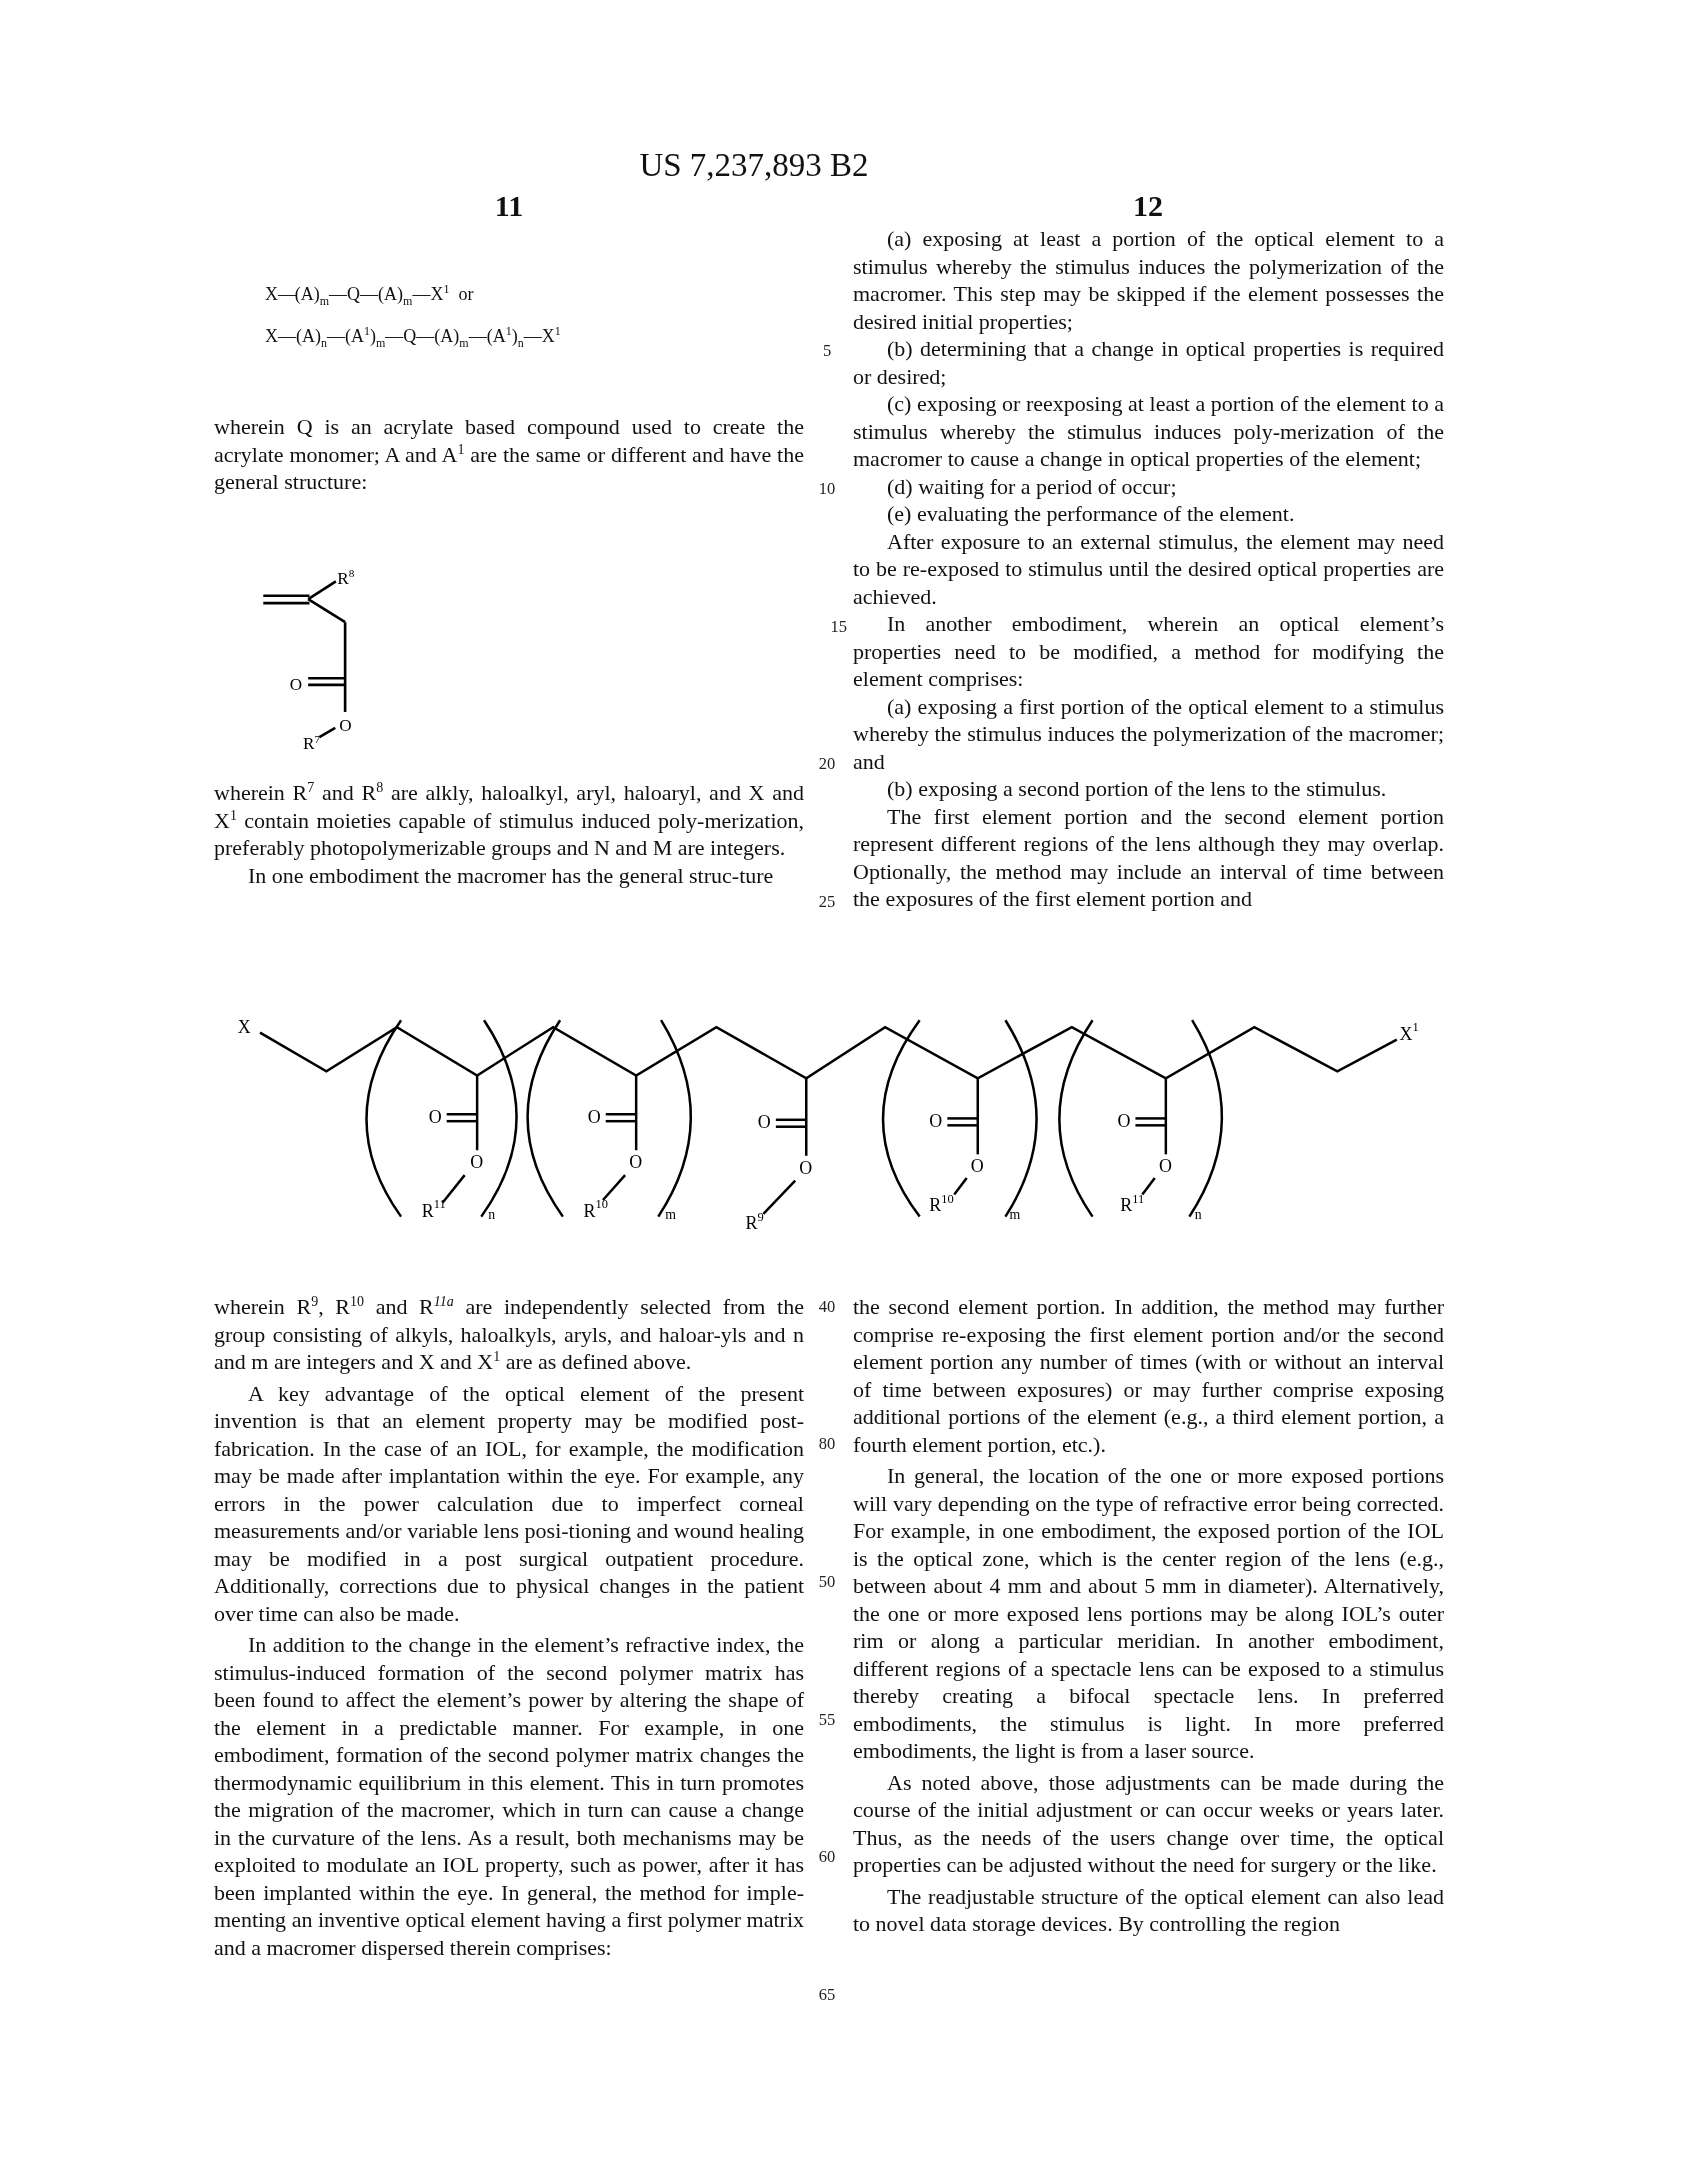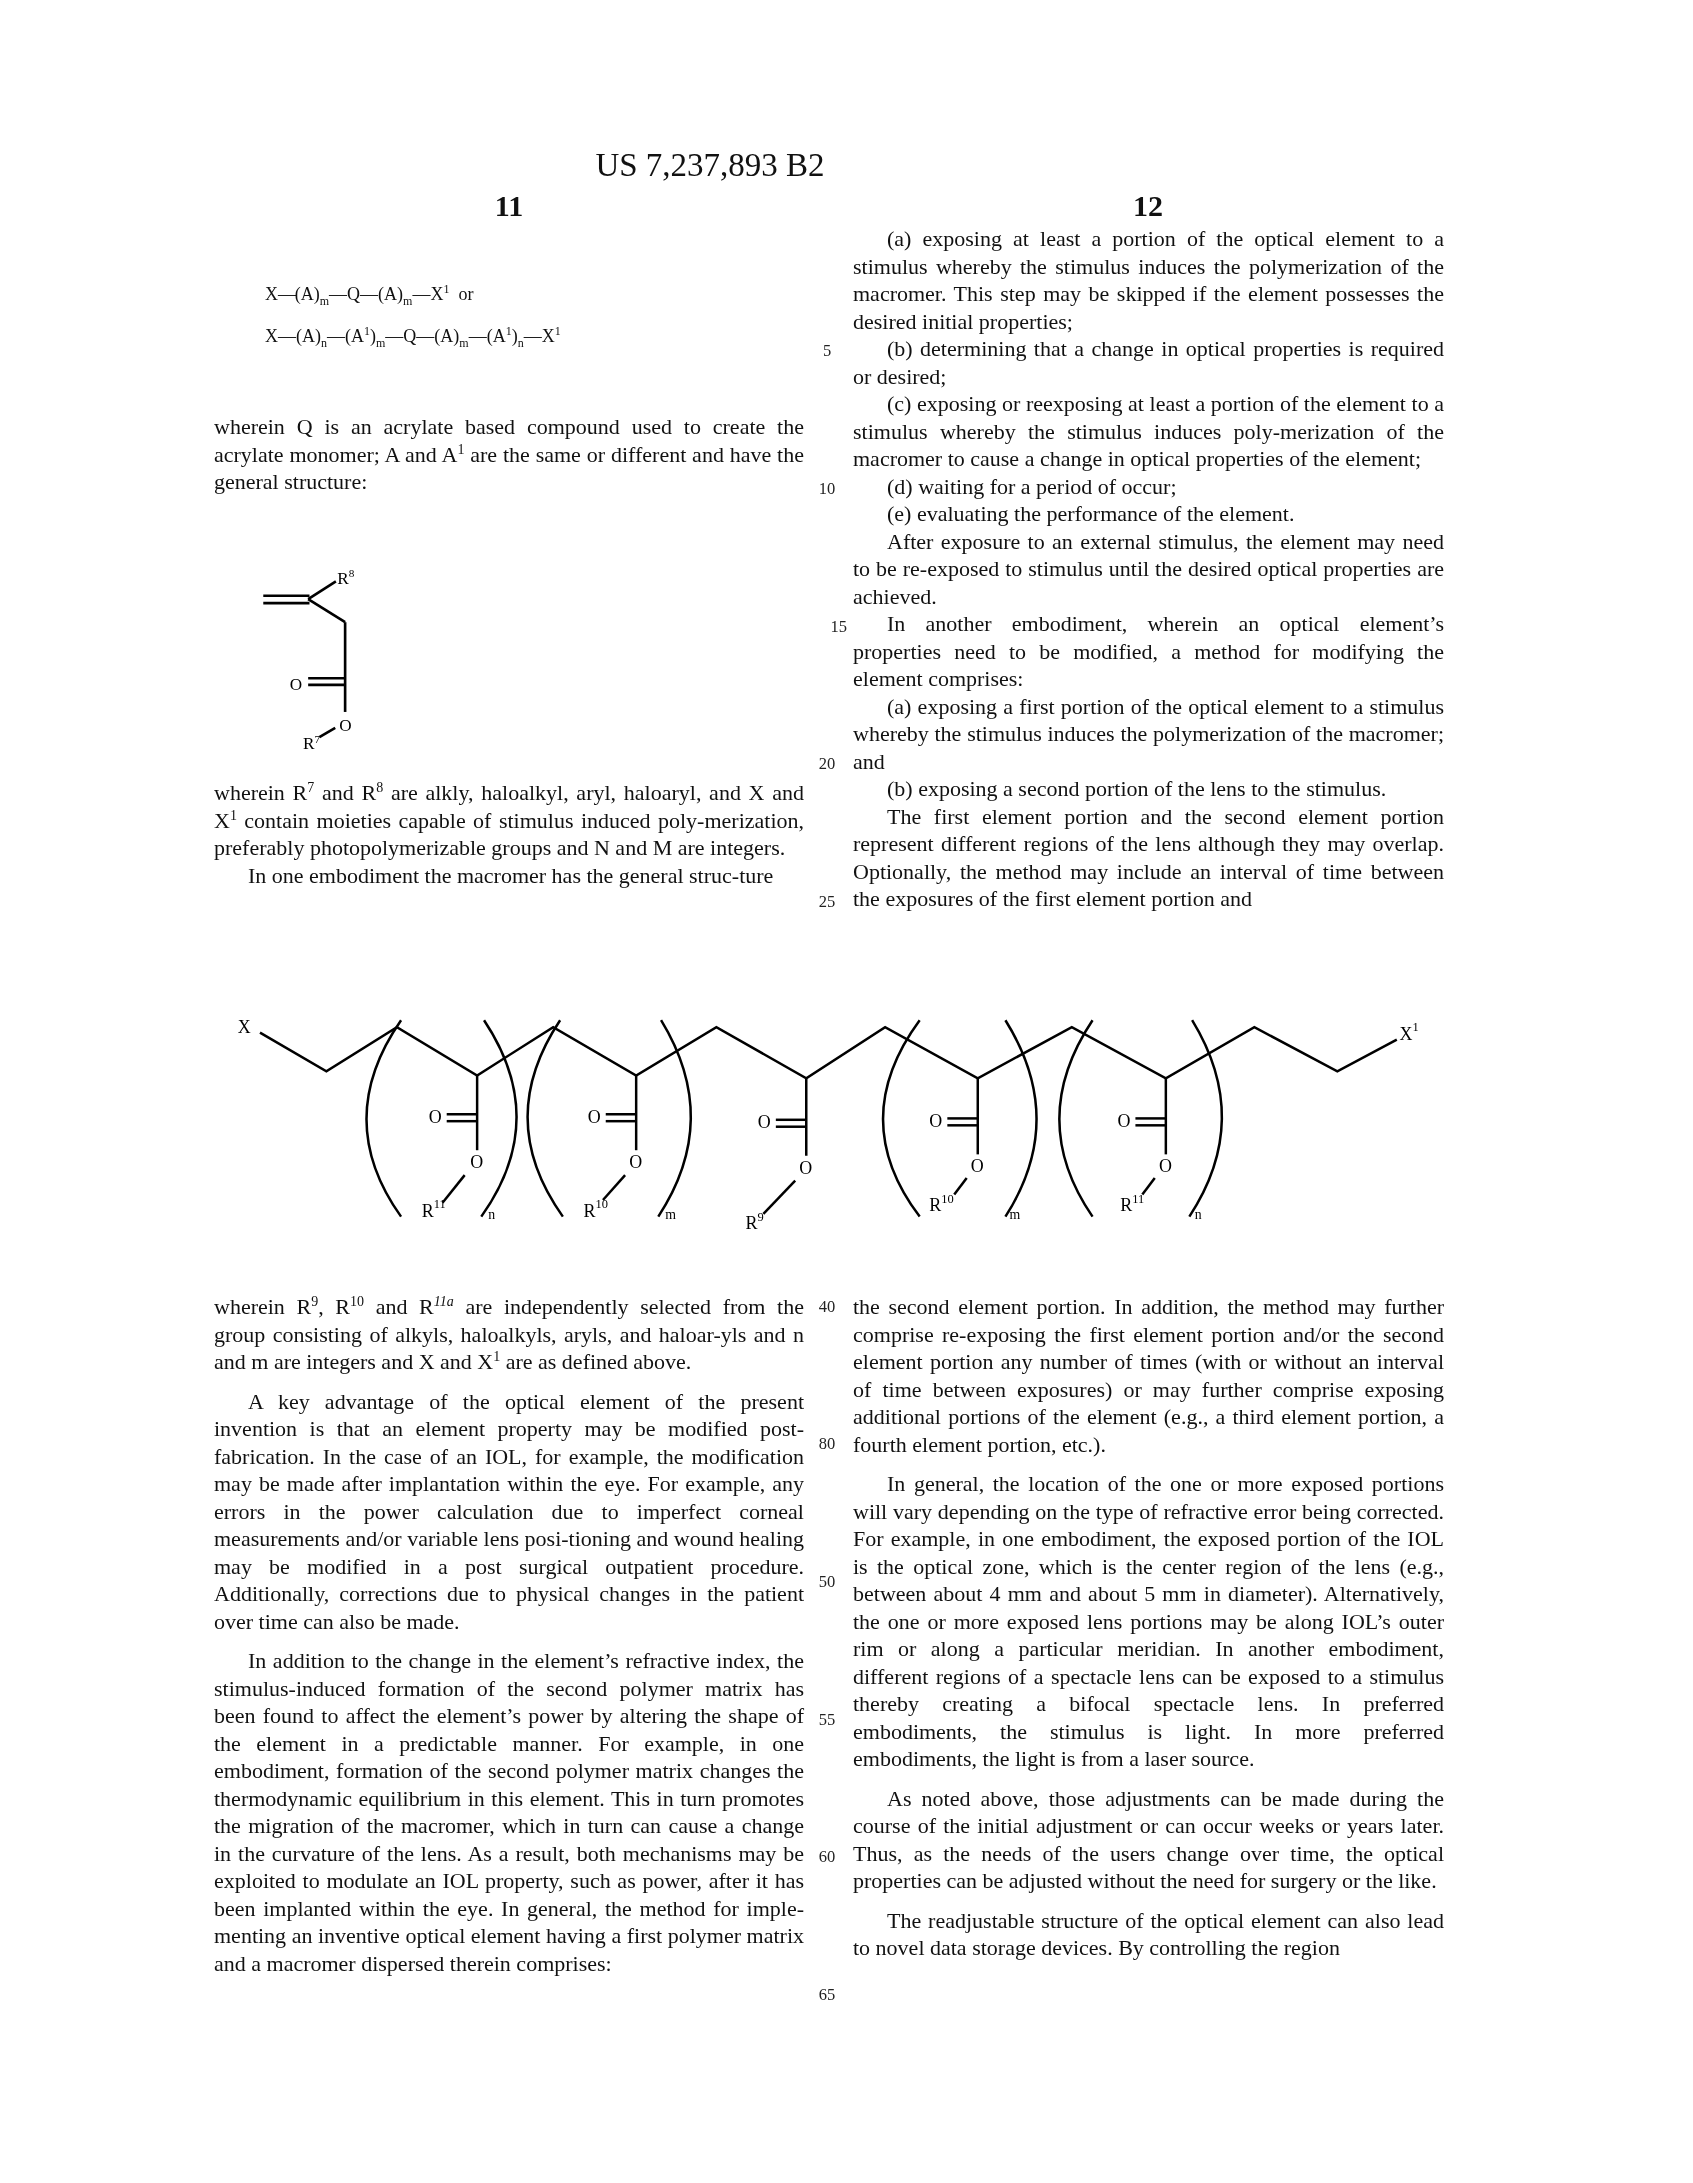--- a/index.html
+++ b/index.html
@@ -1,24 +1,24 @@
 <!DOCTYPE html>
 <html style="font-size:10.6px"><head>
 <meta charset="utf-8">
 <style>
   html, body { margin:0; padding:0; background:#ffffff; }
   body { width:1694px; height:2183px; position:relative; overflow:hidden;
          font-family:"Liberation Serif", "DejaVu Serif", serif; color:#111; }
   .abs { position:absolute; }
-  #header-title { left:0; width:1420px; top:147px; text-align:center; font-size:33px; line-height:37px; }
+  #header-title { left:0; width:1420px; top:147px; text-align:center; font-size:33px; line-height:37px;padding-left:44px; }
   .colnum { top:189px; font-size:30px; font-weight:bold; line-height:34px; width:132px; text-align:center; }
   .col { position:absolute; font-size:22px; line-height:27.5px; text-align:justify; }
   .col p { margin:0; }
   .col p.ind { text-indent:34px; }
-  .col p.gap { margin-top:12px; }
+  .col p.gap { margin-top:4px; }
   .ln { position:absolute; font-size:16.5px; width:40px; text-align:center; color:#222; }
   .formula { position:absolute; font-size:18px; line-height:20px; white-space:nowrap; }
   .formula sub, .formula sup { font-size:12px; }
   sup { font-size:14px; line-height:0; vertical-align:super; }
   sub { font-size:14px; line-height:0; }
   svg text { font-family:"Liberation Serif", "DejaVu Serif", serif; }
 </style>
 </head>
 <body>
 

